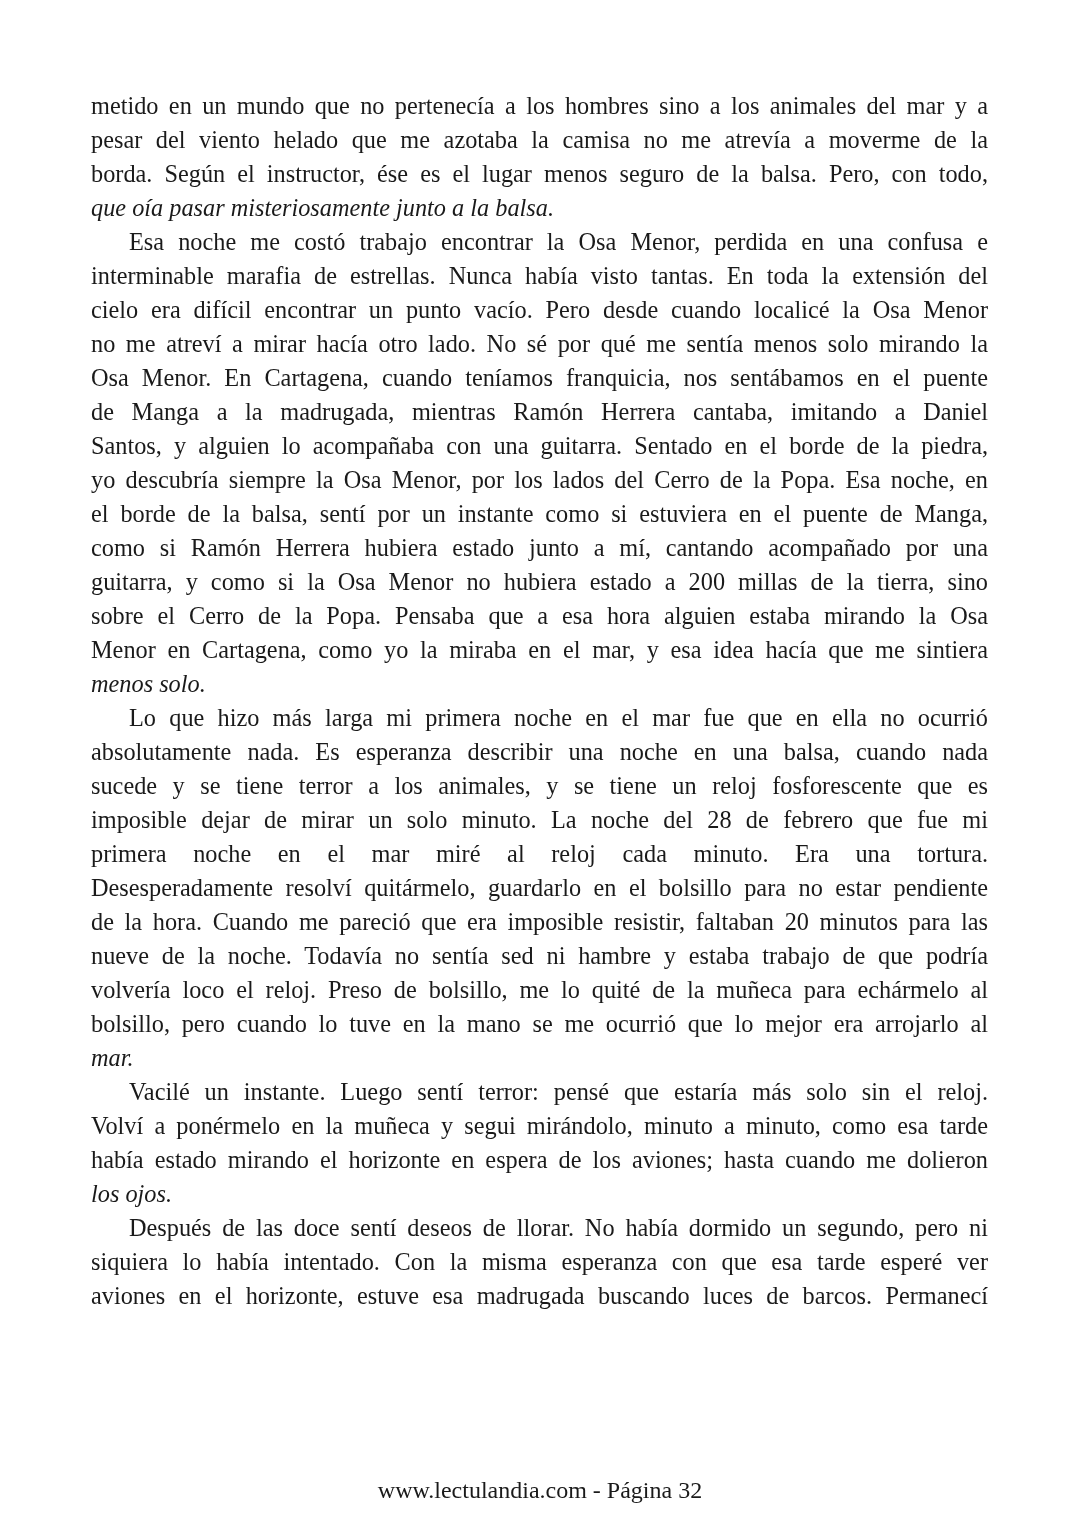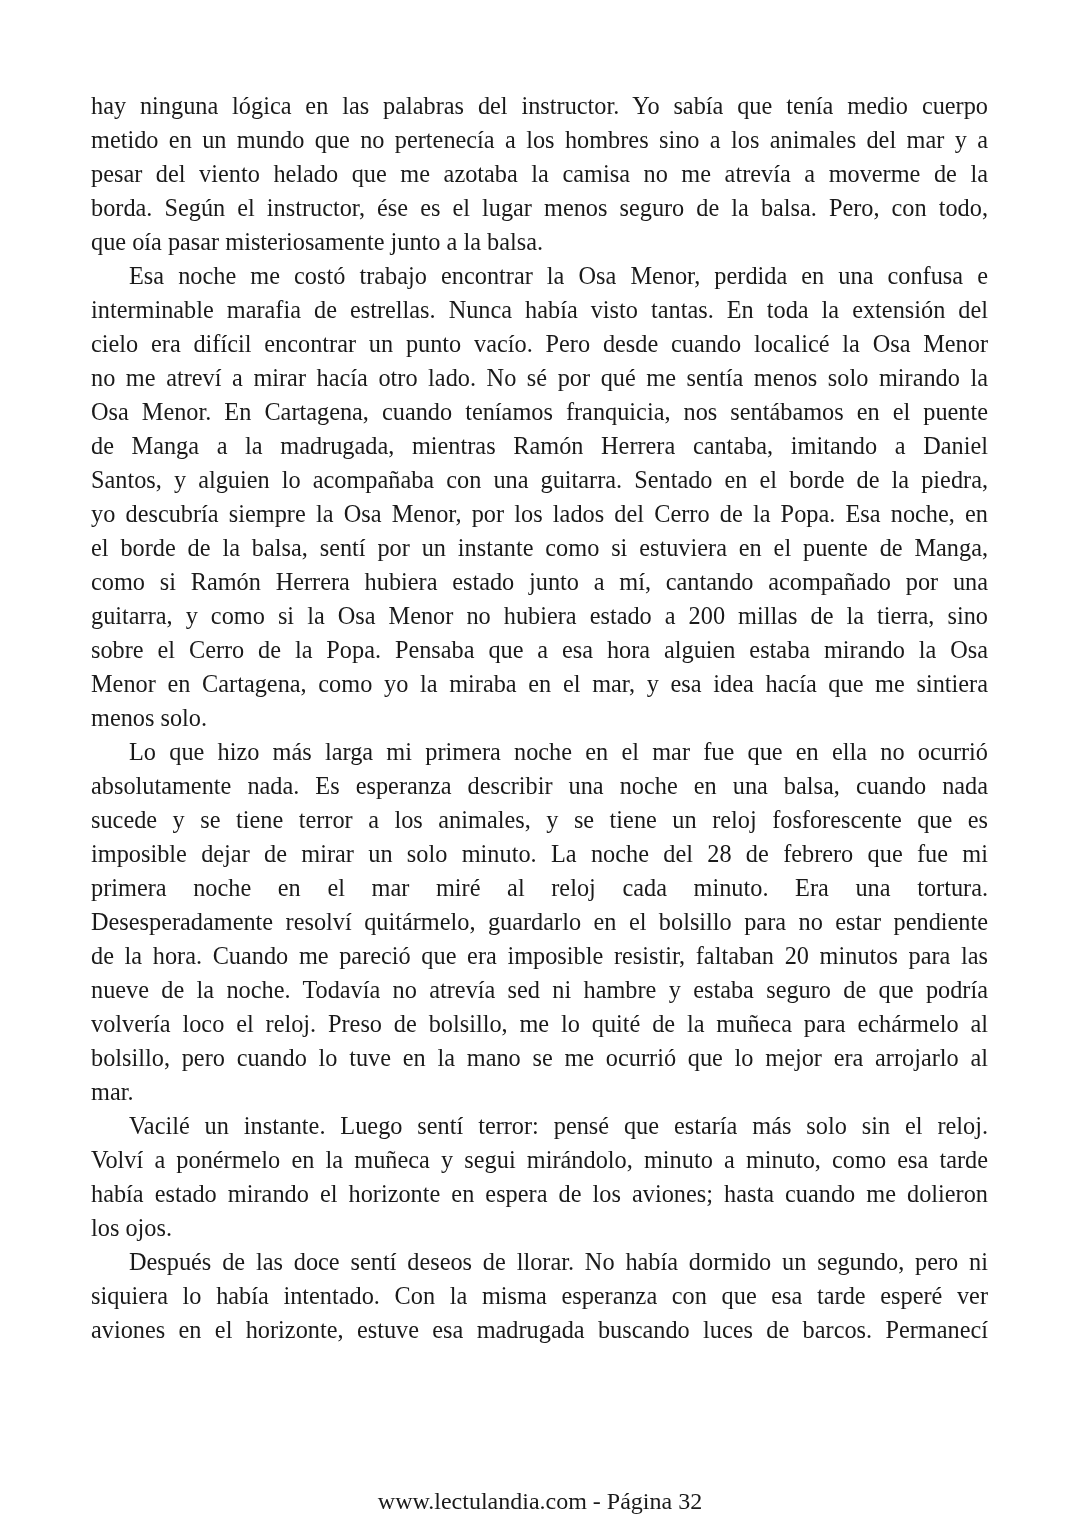--- a/index.html
+++ b/index.html
@@ -26,43 +26,42 @@
       font-size: 24.3px;
       line-height: 34px;
       height: 34px;
       white-space: nowrap;
       text-align: justify;
       text-align-last: justify;
       overflow: visible;
     }
     .line.last {
       text-align-last: left;
+      font-style: italic;
     }
     .line.indent {
       padding-left: 38px;
     }
     .footer {
       position: absolute;
       left: 0;
       width: 1080px;
       top: 1475px;
       text-align: center;
       font-size: 24px;
       line-height: 30px;
       color: #1a1a1a;
-      margin-top: 11px;
     }
   </style>
 </head>
 <body>
 
 <div class="page-body">
 
   <div class="paragraph">
-    <span class="line">hay ninguna lógica en las palabras del instructor. Yo sabía que tenía medio cuerpo</span>
     <span class="line">metido en un mundo que no pertenecía a los hombres sino a los animales del mar y a</span>
     <span class="line">pesar del viento helado que me azotaba la camisa no me atrevía a moverme de la</span>
     <span class="line">borda. Según el instructor, ése es el lugar menos seguro de la balsa. Pero, con todo,</span>
     <span class="line last">que oía pasar misteriosamente junto a la balsa.</span>
   </div>
 
   <div class="paragraph">
     <span class="line indent">Esa noche me costó trabajo encontrar la Osa Menor, perdida en una confusa e</span>
     <span class="line">interminable marafia de estrellas. Nunca había visto tantas. En toda la extensión del</span>
     <span class="line">cielo era difícil encontrar un punto vacío. Pero desde cuando localicé la Osa Menor</span>
@@ -80,21 +79,21 @@
   </div>
 
   <div class="paragraph">
     <span class="line indent">Lo que hizo más larga mi primera noche en el mar fue que en ella no ocurrió</span>
     <span class="line">absolutamente nada. Es esperanza describir una noche en una balsa, cuando nada</span>
     <span class="line">sucede y se tiene terror a los animales, y se tiene un reloj fosforescente que es</span>
     <span class="line">imposible dejar de mirar un solo minuto. La noche del 28 de febrero que fue mi</span>
     <span class="line">primera noche en el mar miré al reloj cada minuto. Era una tortura.</span>
     <span class="line">Desesperadamente resolví quitármelo, guardarlo en el bolsillo para no estar pendiente</span>
     <span class="line">de la hora. Cuando me pareció que era imposible resistir, faltaban 20 minutos para las</span>
-    <span class="line">nueve de la noche. Todavía no atrevía sed ni hambre y estaba seguro de que podría</span>
+    <span class="line">nueve de la noche. Todavía no sentía sed ni hambre y estaba trabajo de que podría</span>
     <span class="line">volvería loco el reloj. Preso de bolsillo, me lo quité de la muñeca para echármelo al</span>
     <span class="line">bolsillo, pero cuando lo tuve en la mano se me ocurrió que lo mejor era arrojarlo al</span>
     <span class="line last">mar.</span>
   </div>
 
   <div class="paragraph">
     <span class="line indent">Vacilé un instante. Luego sentí terror: pensé que estaría más solo sin el reloj.</span>
     <span class="line">Volví a ponérmelo en la muñeca y segui mirándolo, minuto a minuto, como esa tarde</span>
     <span class="line">había estado mirando el horizonte en espera de los aviones; hasta cuando me dolieron</span>
     <span class="line last">los ojos.</span>

